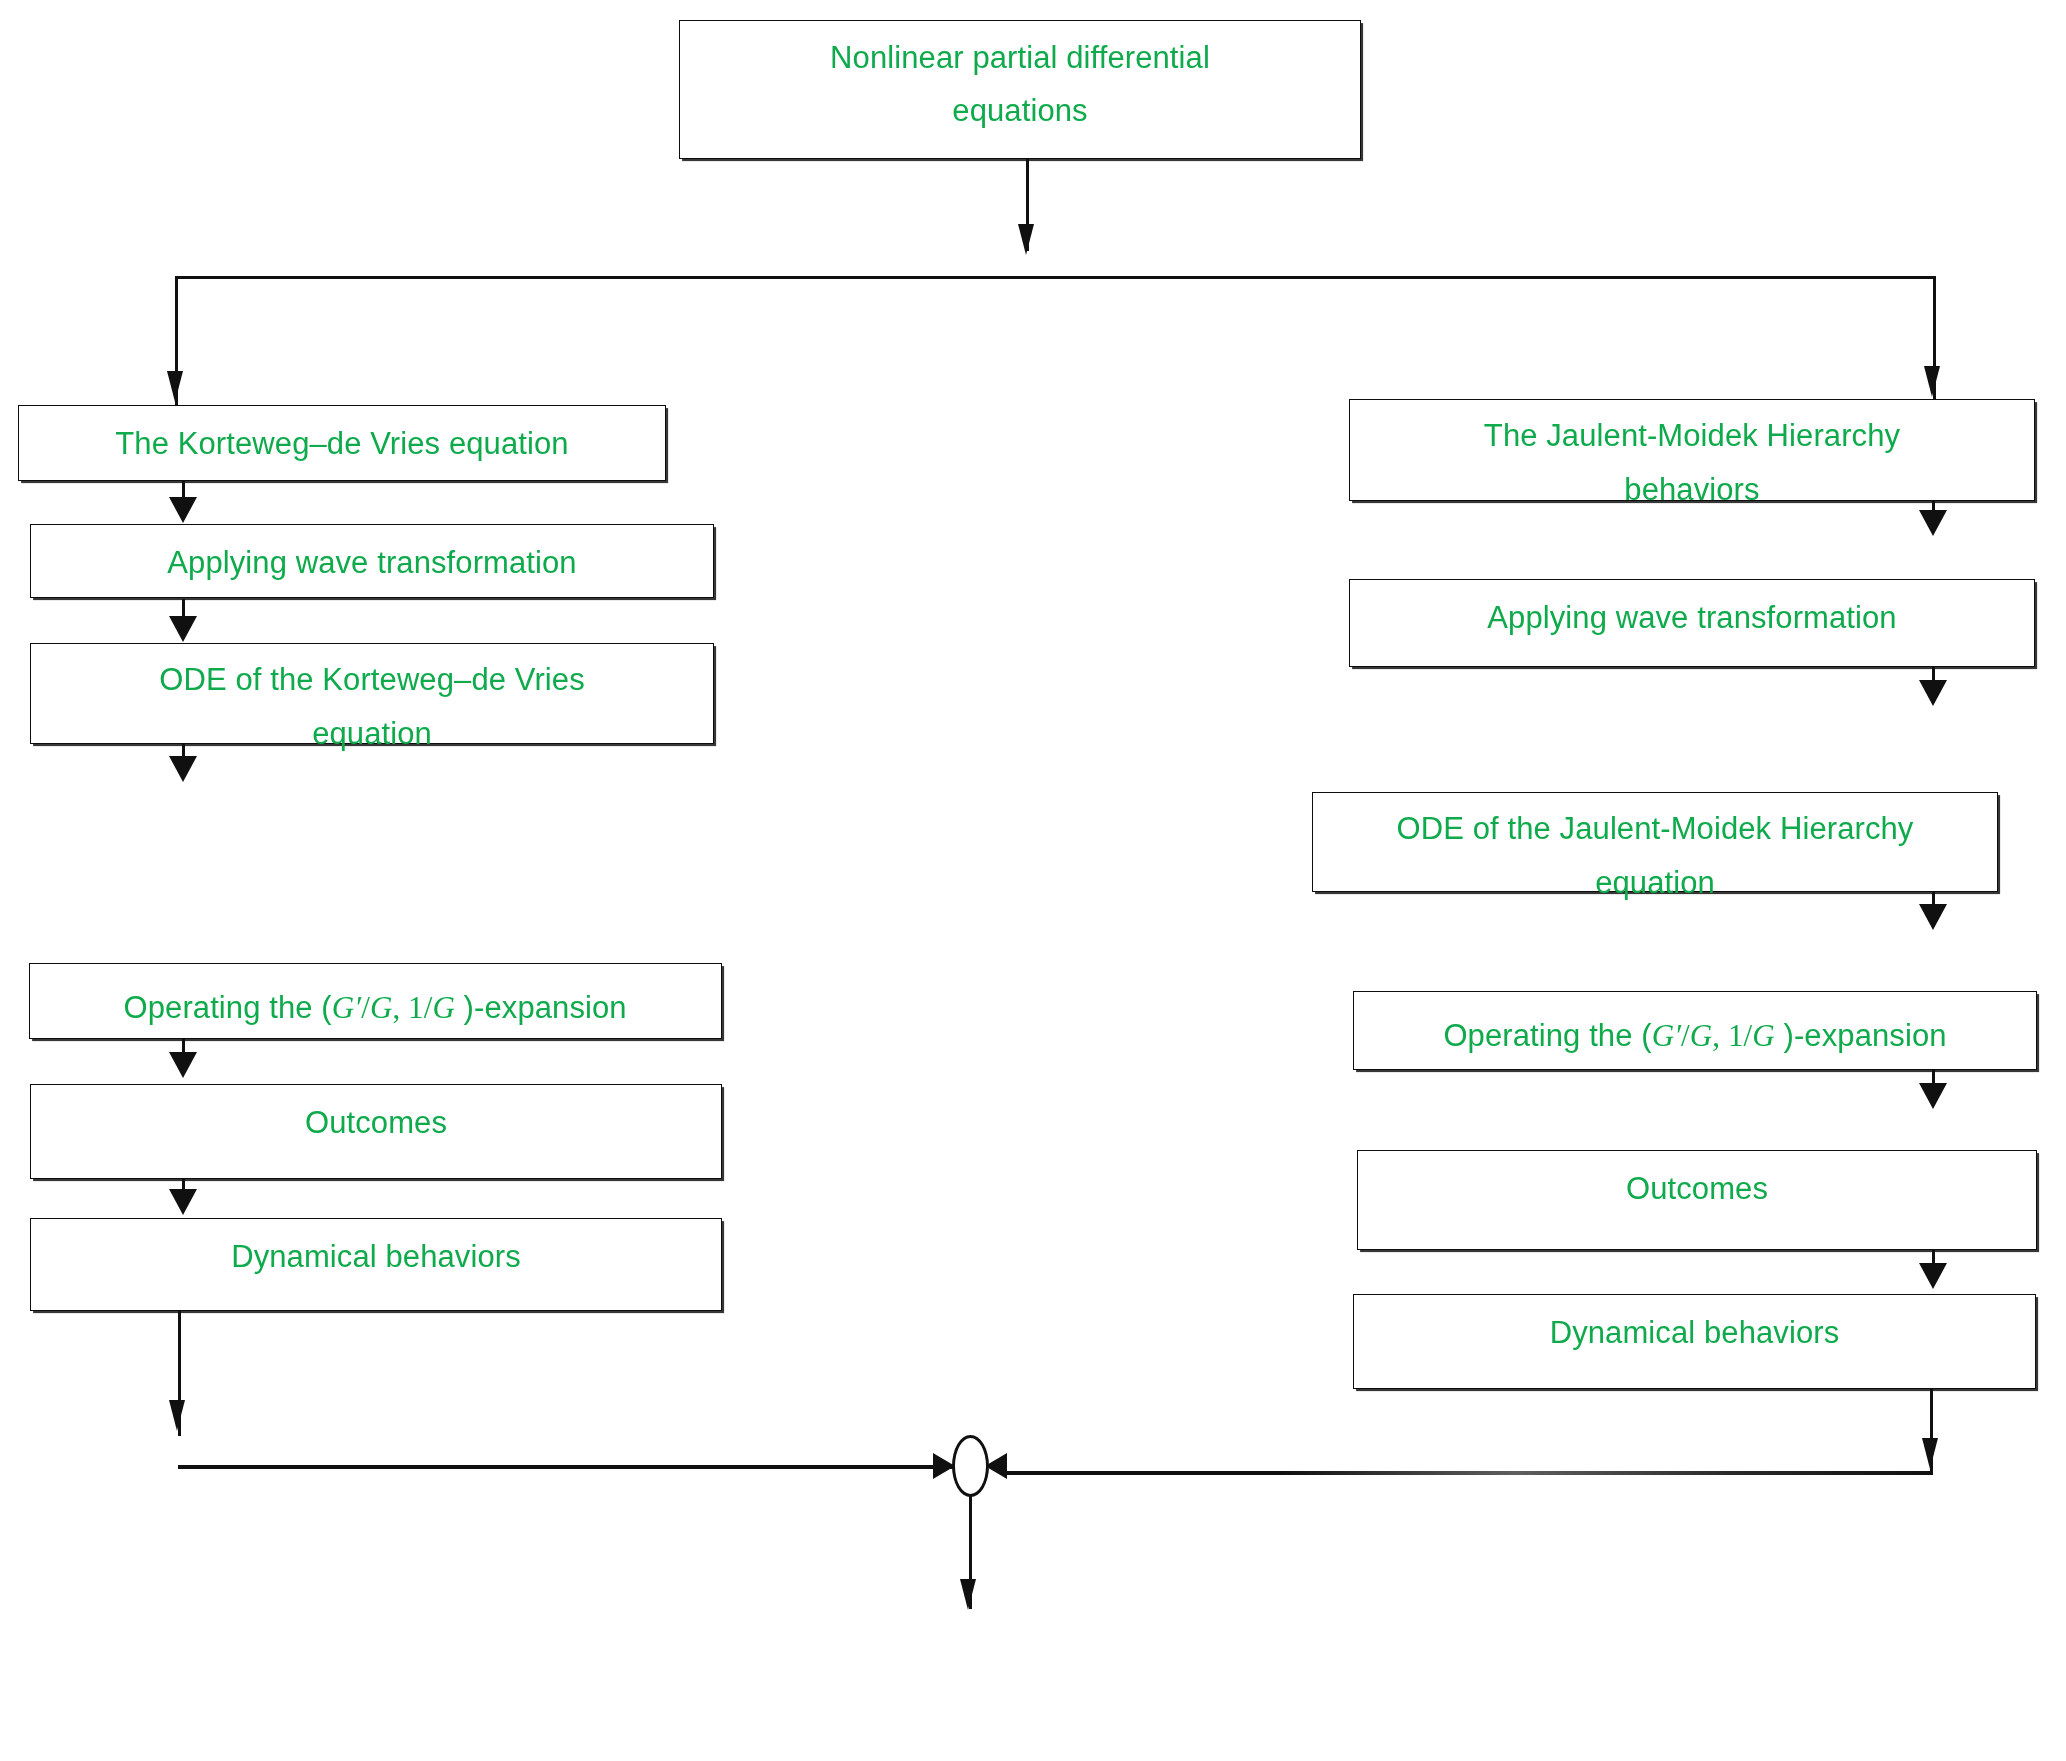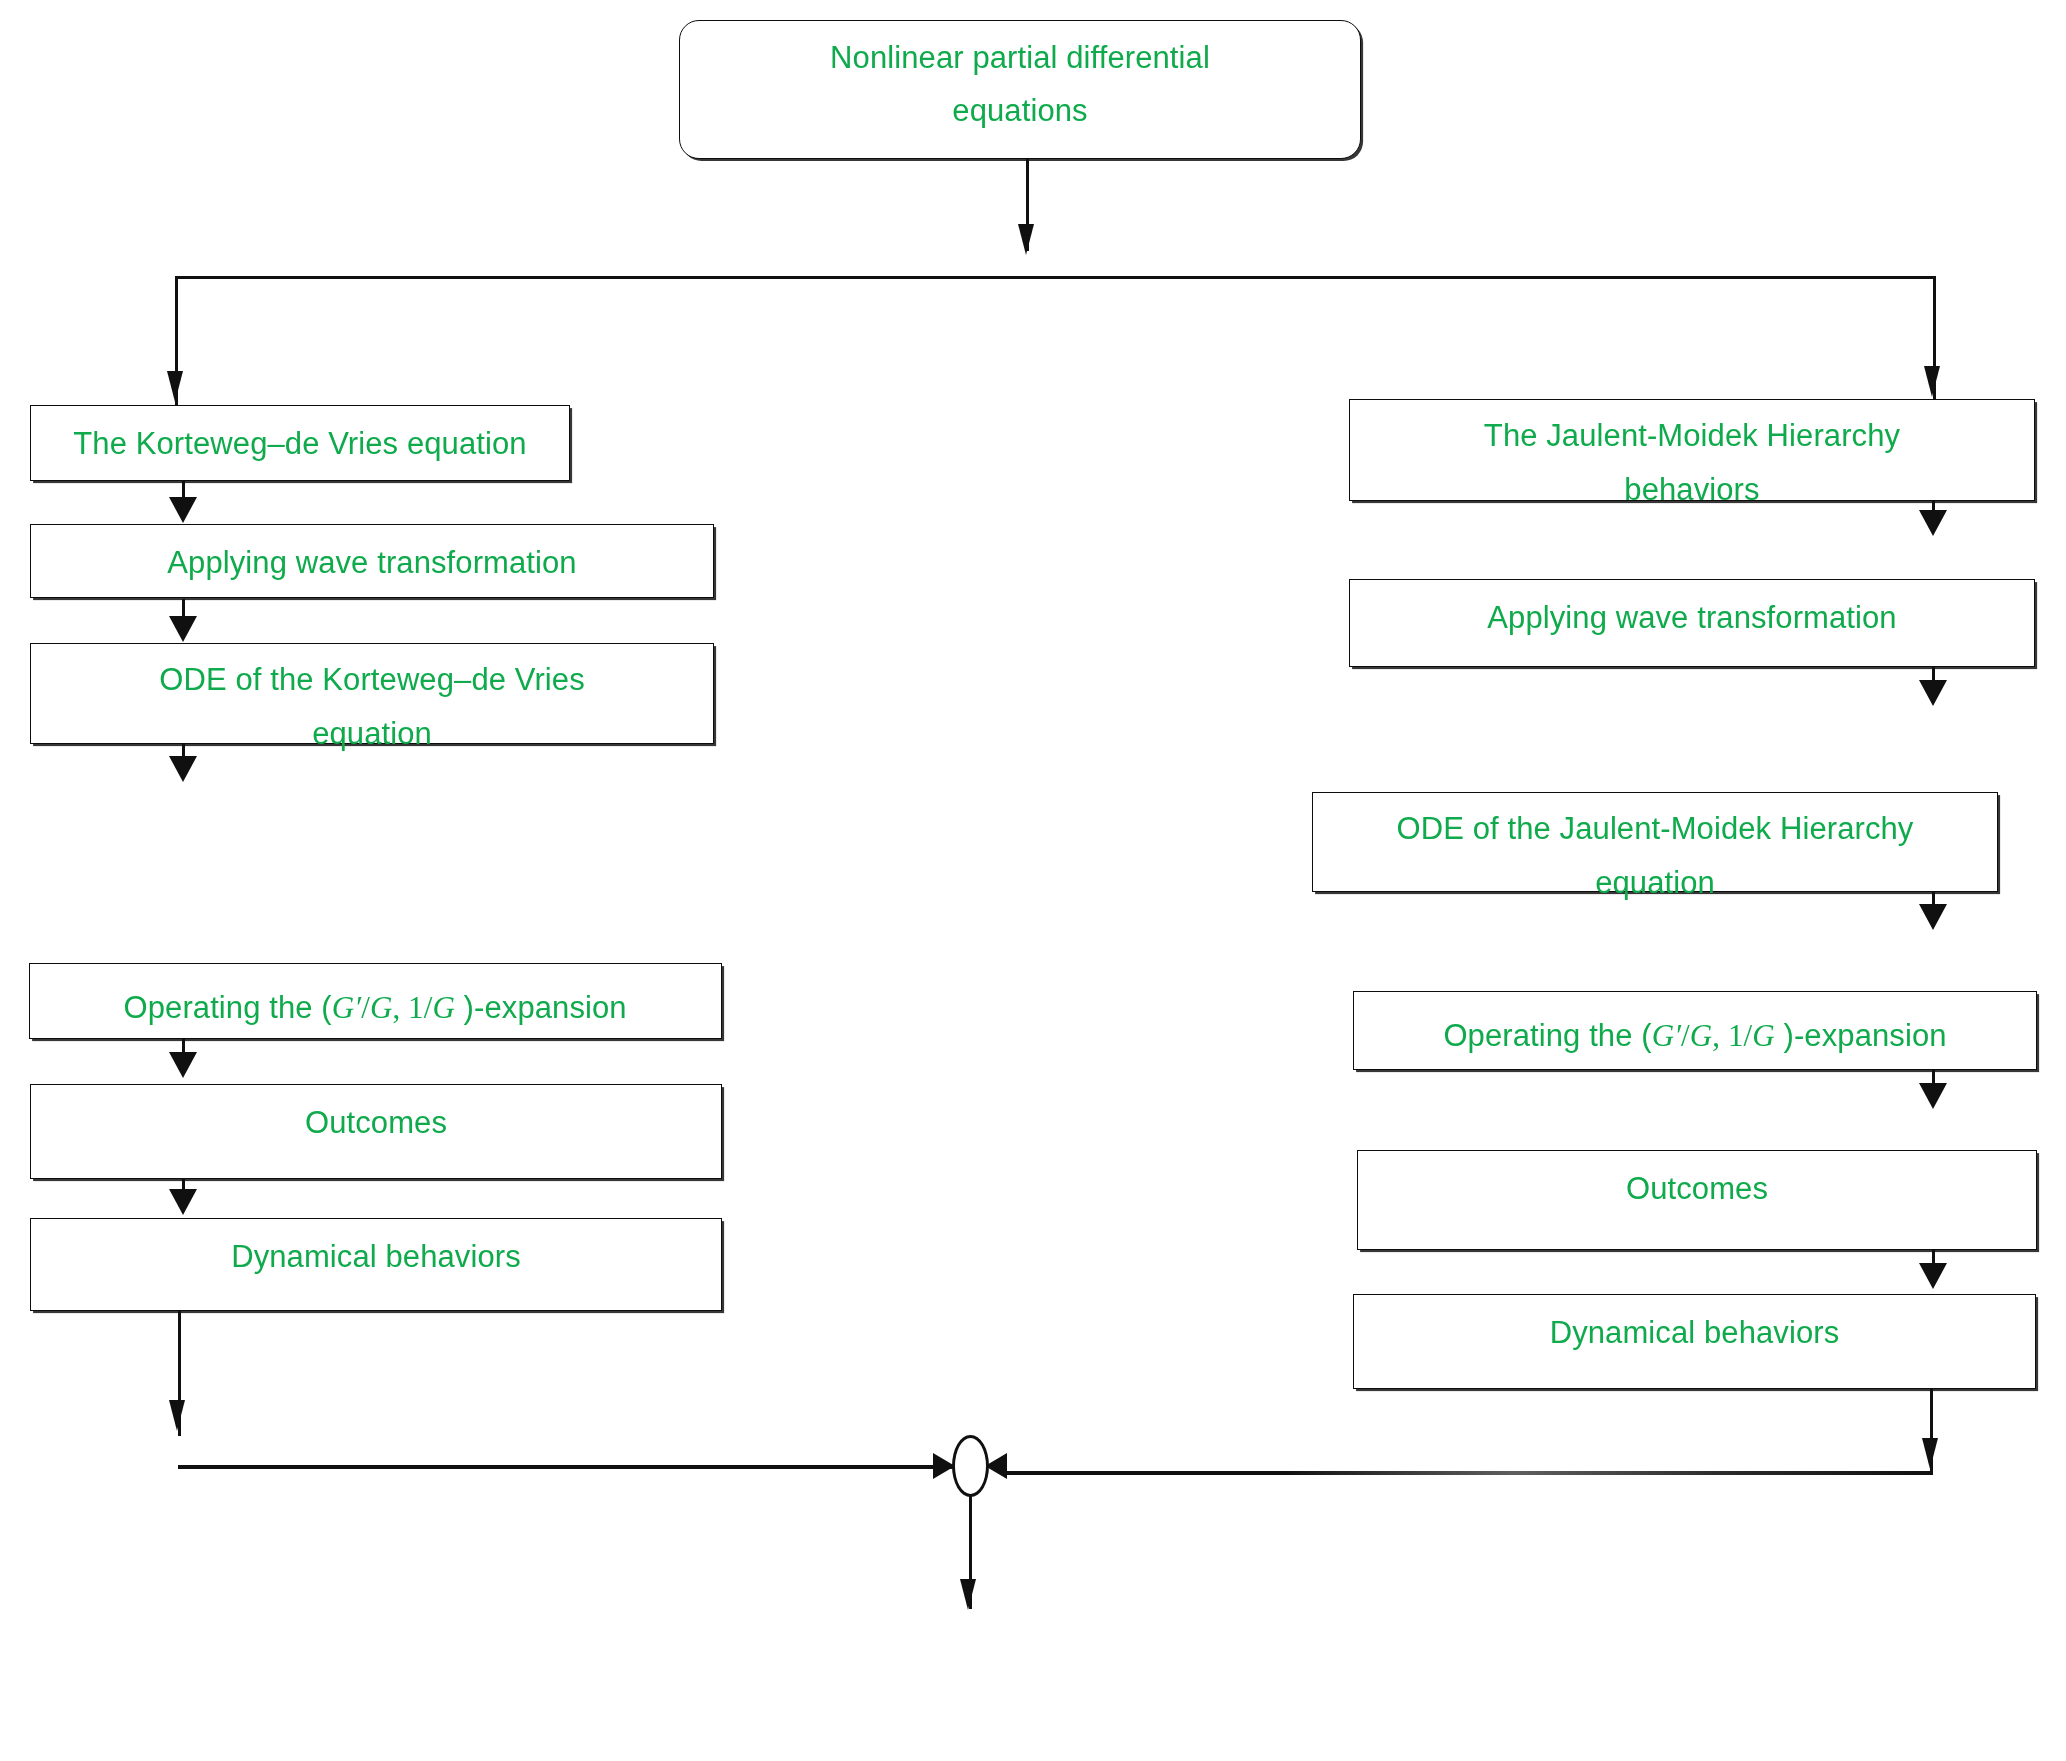--- a/index.html
+++ b/index.html
@@ -72,37 +72,37 @@
     border:3.6px solid #101010;
     border-radius:50%;
     background:#ffffff;
   }
 </style>
 </head>
 <body>
 
 <div id="canvas">
 
-  <div class="node two-line" style="left:679px;top:20.4px;width:682px;height:139px;border-radius:20px;">
+  <div class="node two-line" style="left:679px;top:20.4px;width:682px;height:139px;">
     <span class="label">Nonlinear partial differential
 equations</span>
   </div>
 
   <div class="conn vline" style="left:1026px;top:159px;width:2.6px;height:92px;"></div>
   <div class="arrowdown slim" style="left:1018px;top:224px;"></div>
 
   <div class="conn hline" style="left:175px;top:276px;width:1760px;height:3.1px;"></div>
 
   <div class="conn vline" style="left:175px;top:276px;width:2.6px;height:130px;"></div>
   <div class="arrowdown slim" style="left:167px;top:371px;"></div>
 
   <div class="conn vline" style="left:1933px;top:276px;width:2.6px;height:125px;"></div>
   <div class="arrowdown slim" style="left:1924px;top:366px;"></div>
 
-  <div class="node" style="left:30px;top:405px;width:540px;height:76px;">
+  <div class="node" style="left:18px;top:405px;width:648px;height:76px;">
     <span class="label">The Korteweg–de Vries equation</span>
   </div>
   <div class="conn vline" style="left:182px;top:480px;width:2.6px;height:31px;"></div>
   <div class="arrowdown" style="left:169px;top:497px;"></div>
 
   <div class="node" style="left:30px;top:524px;width:684px;height:74px;">
     <span class="label">Applying wave transformation</span>
   </div>
   <div class="conn vline" style="left:182px;top:599px;width:2.6px;height:31px;"></div>
   <div class="arrowdown" style="left:169px;top:616px;"></div>

